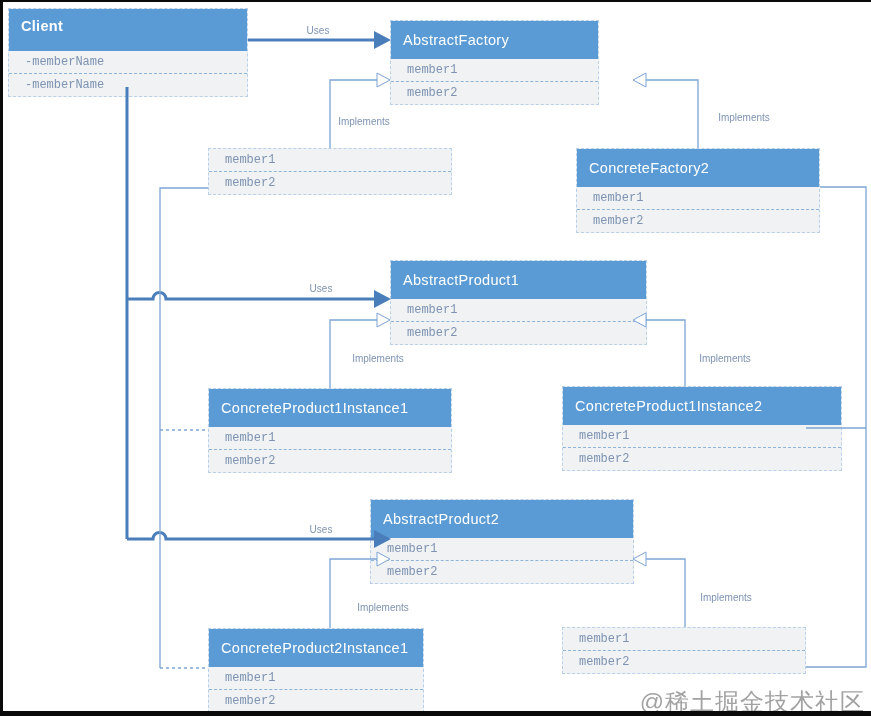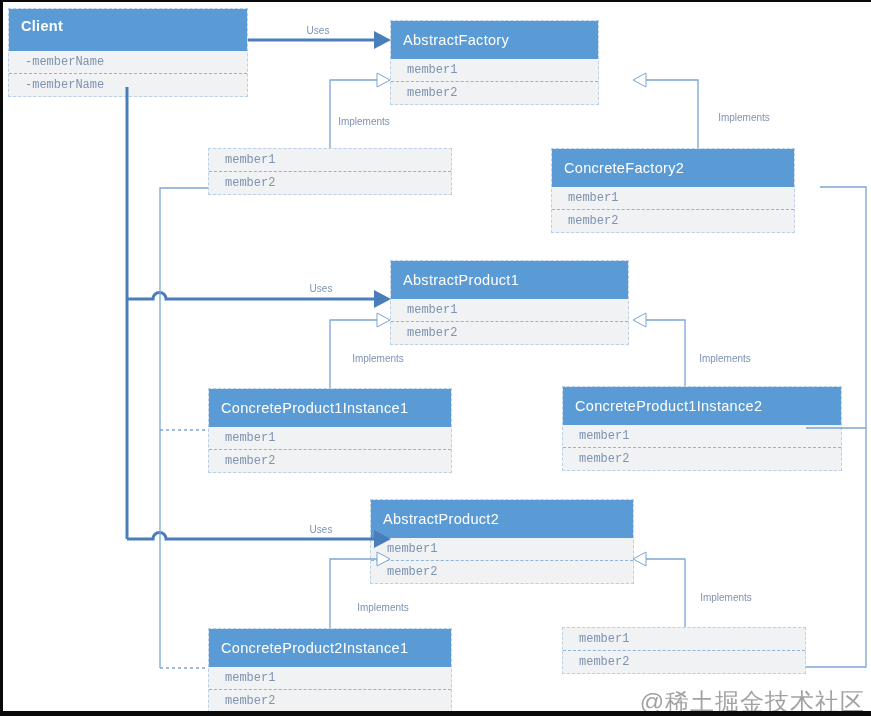--- a/index.html
+++ b/index.html
@@ -58,27 +58,27 @@
     <div class="uhead">AbstractFactory</div>
     <div class="urow">member1</div>
     <div class="urow">member2</div>
   </div>
 
   <div class="ubox" style="left:208px;top:148px;width:244px">
     <div class="urow">member1</div>
     <div class="urow">member2</div>
   </div>
 
-  <div class="ubox" style="left:551px;top:148px;width:244px">
+  <div class="ubox" style="left:576px;top:148px;width:244px">
     <div class="uhead">ConcreteFactory2</div>
     <div class="urow">member1</div>
     <div class="urow">member2</div>
   </div>
 
-  <div class="ubox" style="left:390px;top:260px;width:239px">
+  <div class="ubox" style="left:390px;top:260px;width:257px">
     <div class="uhead">AbstractProduct1</div>
     <div class="urow">member1</div>
     <div class="urow">member2</div>
   </div>
 
   <div class="ubox" style="left:208px;top:388px;width:244px">
     <div class="uhead">ConcreteProduct1Instance1</div>
     <div class="urow">member1</div>
     <div class="urow">member2</div>
   </div>
@@ -88,21 +88,21 @@
     <div class="urow">member1</div>
     <div class="urow">member2</div>
   </div>
 
   <div class="ubox" style="left:370px;top:499px;width:264px">
     <div class="uhead">AbstractProduct2</div>
     <div class="urow">member1</div>
     <div class="urow">member2</div>
   </div>
 
-  <div class="ubox" style="left:208px;top:628px;width:244px">
+  <div class="ubox" style="left:208px;top:628px;width:216px">
     <div class="uhead">ConcreteProduct2Instance1</div>
     <div class="urow">member1</div>
     <div class="urow">member2</div>
   </div>
 
   <div class="ubox" style="left:562px;top:627px;width:244px">
     <div class="urow">member1</div>
     <div class="urow">member2</div>
   </div>
 

